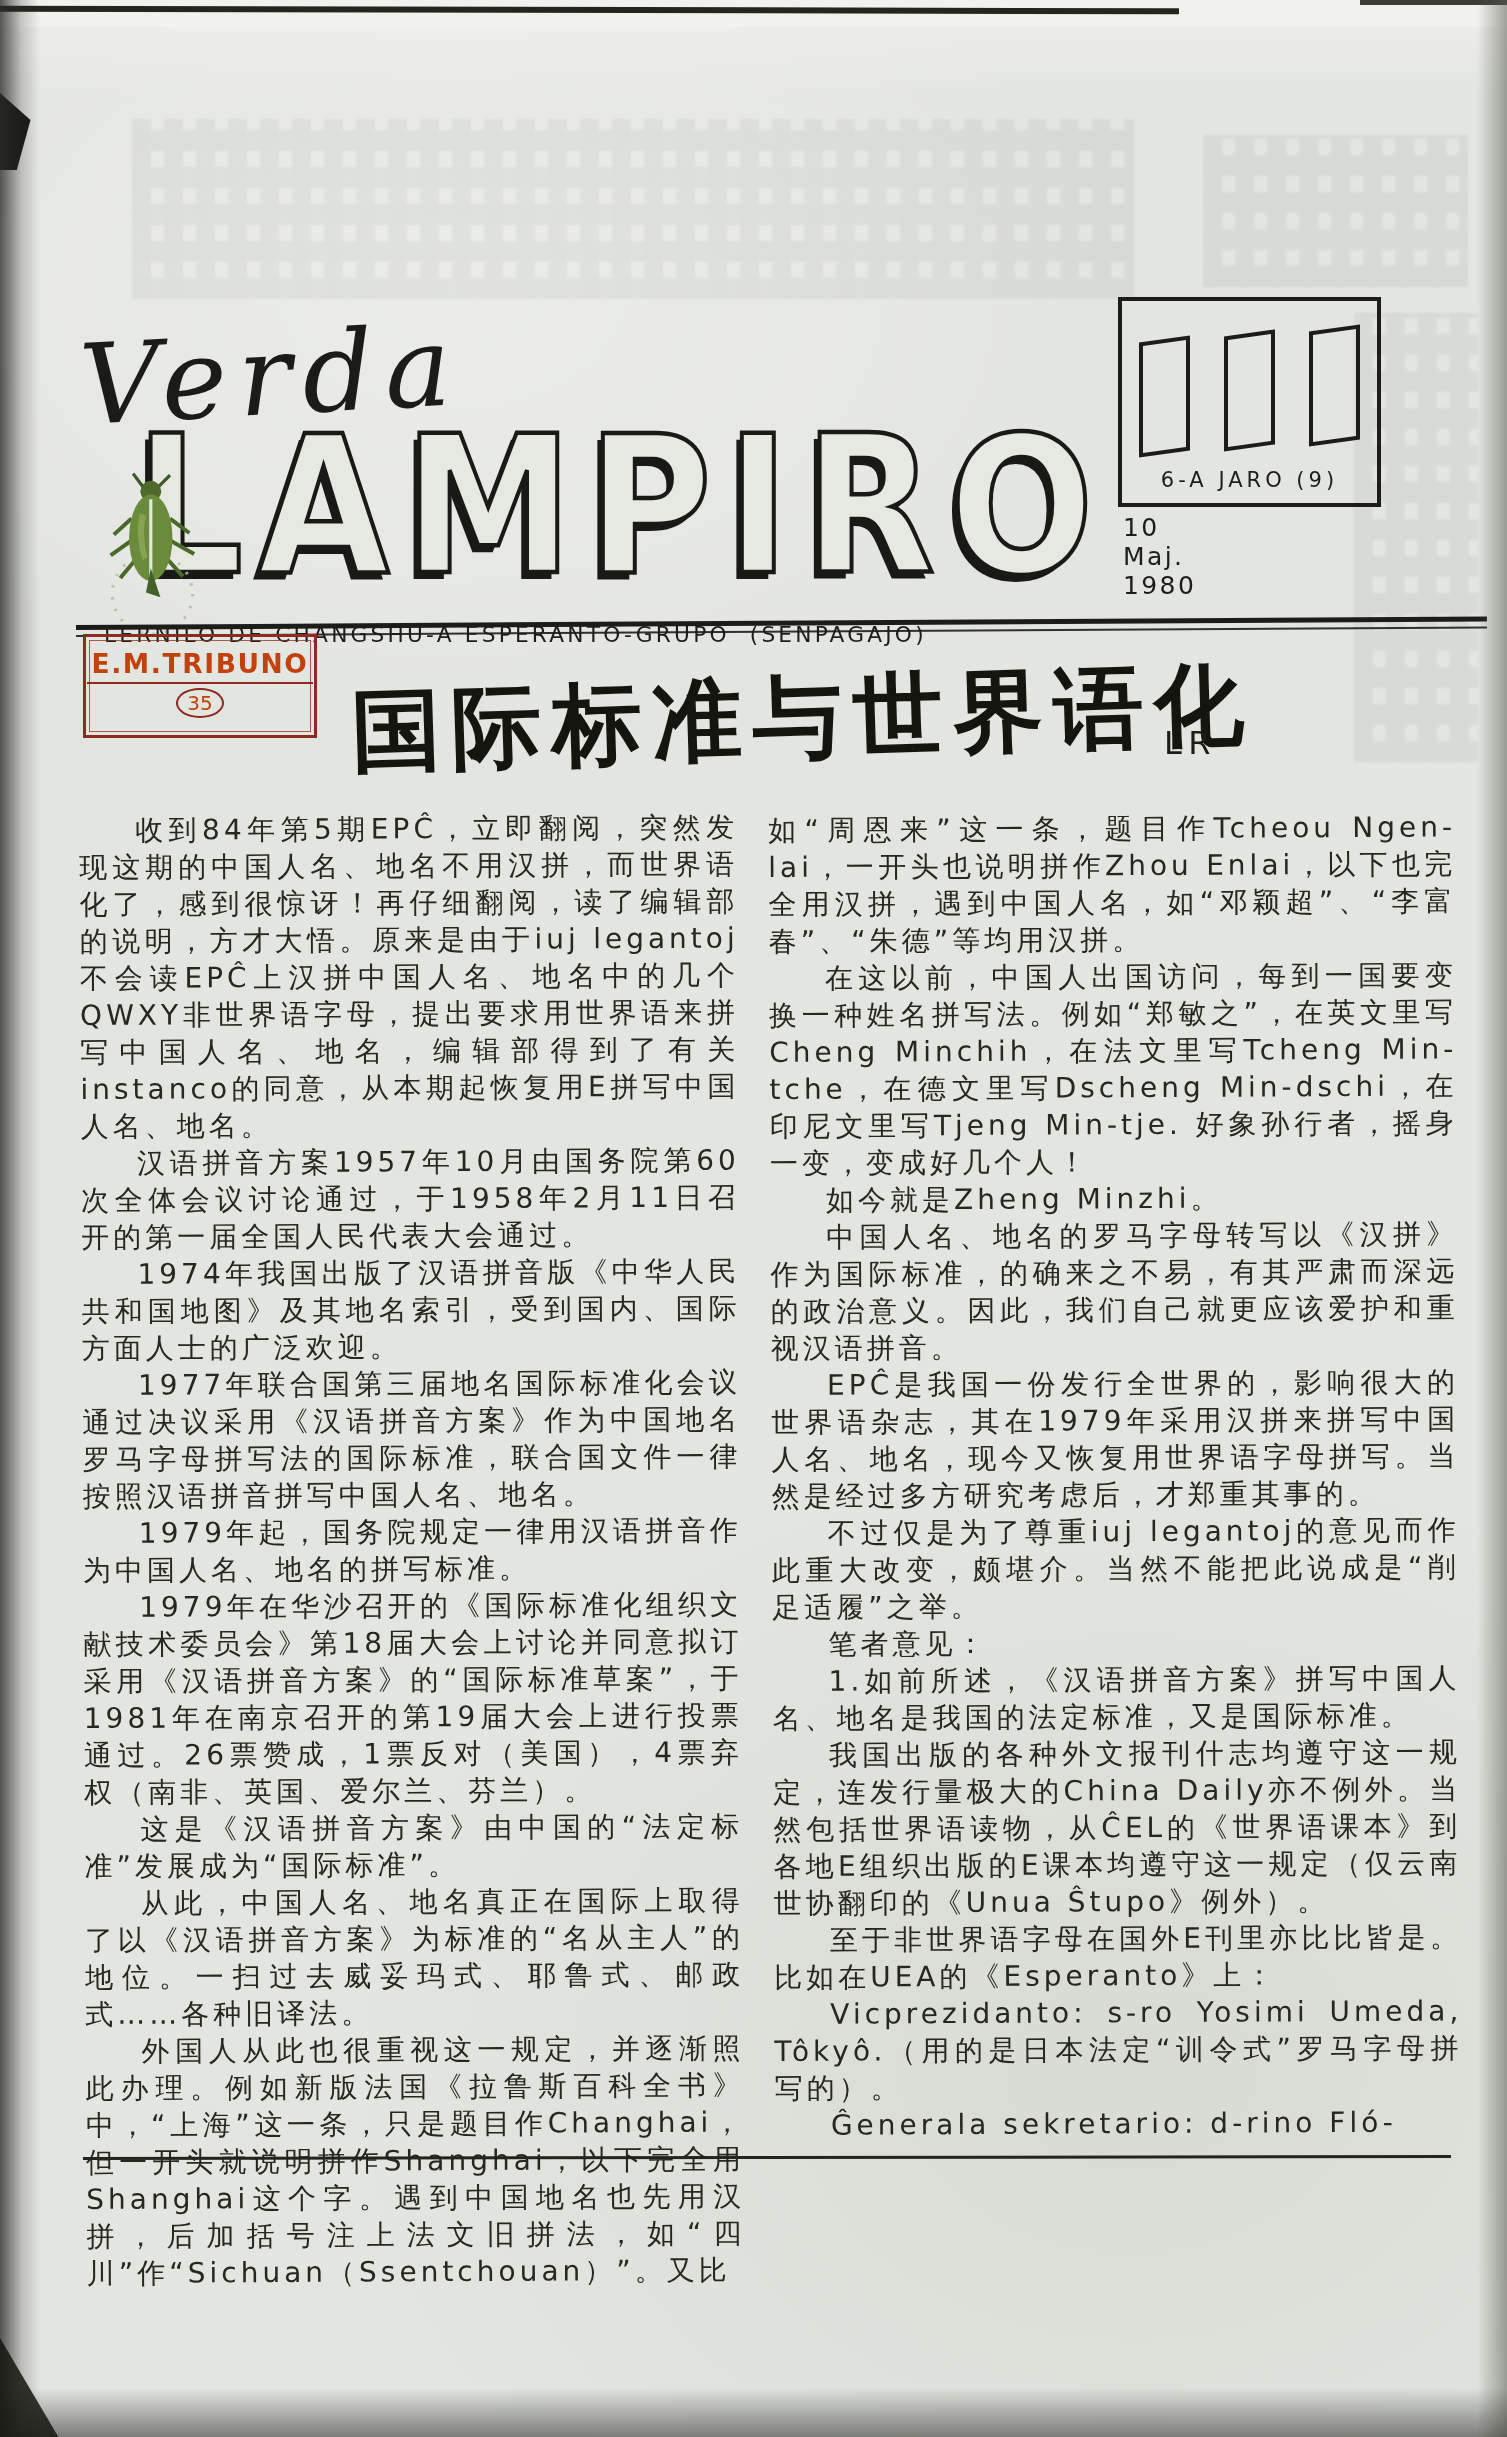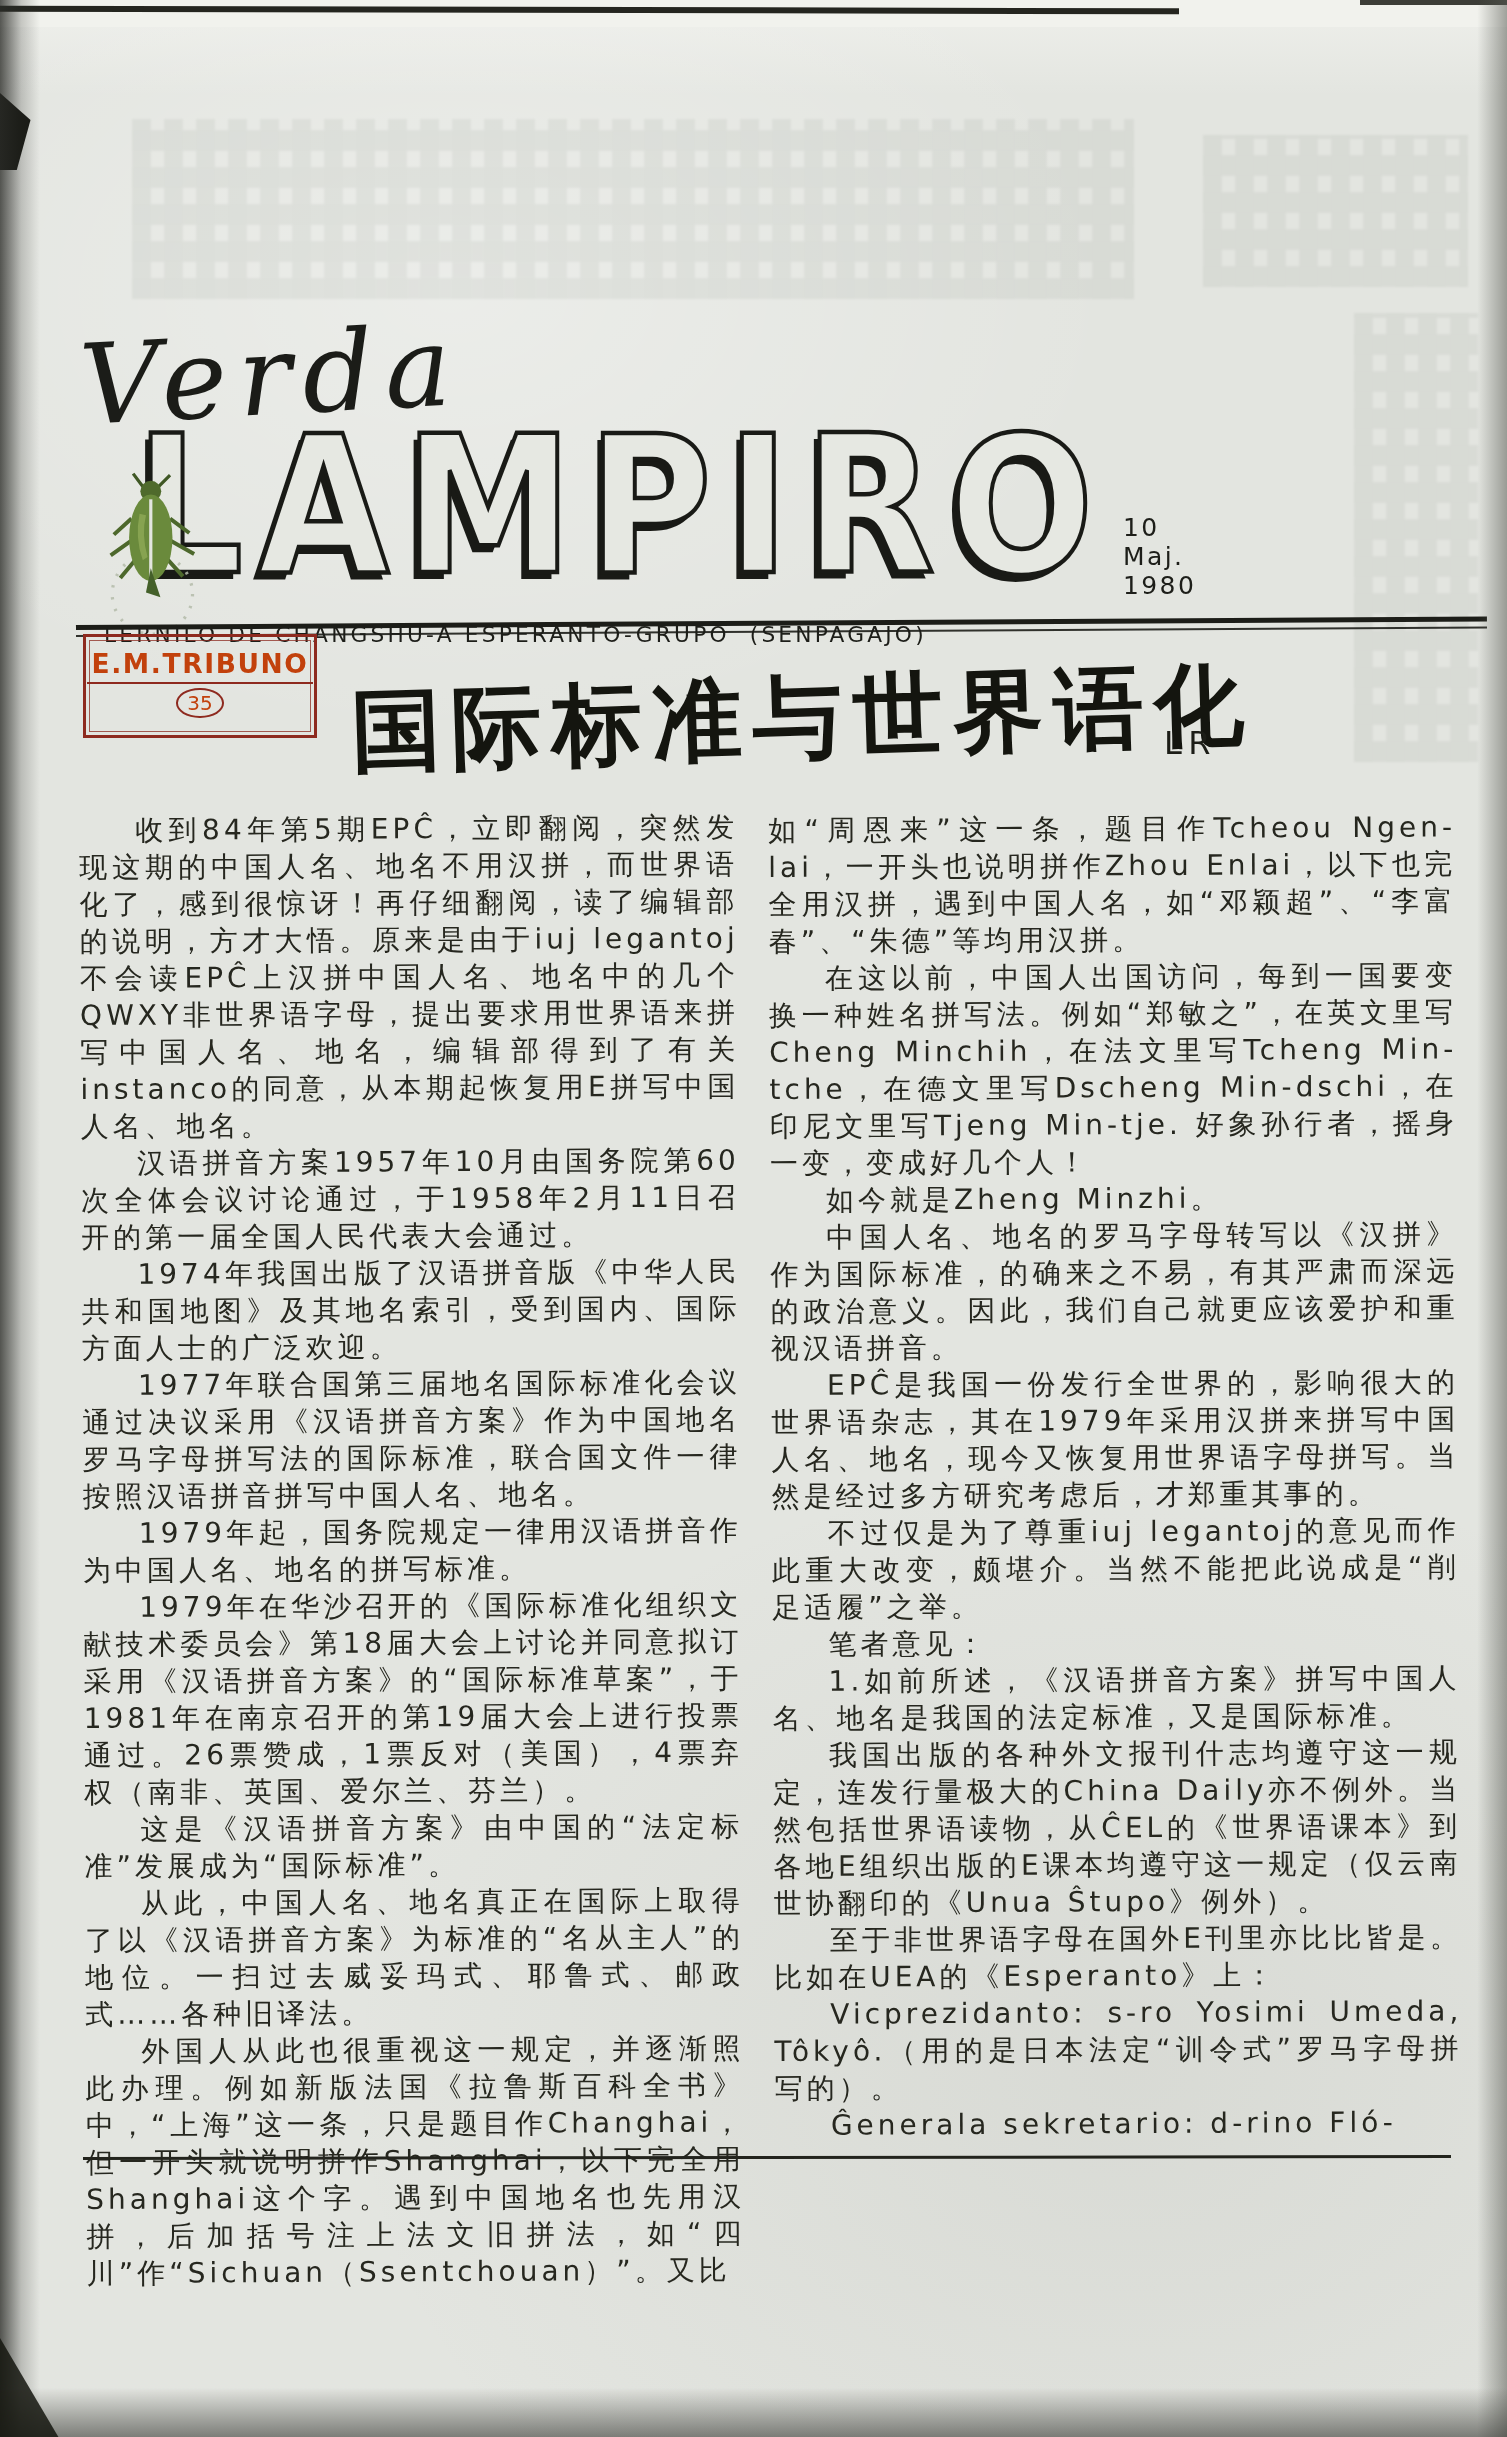--- a/index.html
+++ b/index.html
@@ -99,20 +99,28 @@
   <div class="subtitle-row">
     <span>LERNILO DE CHANGSHU-A ESPERANTO-GRUPO</span>
     <span>(SENPAGAĴO)</span>
   </div>
 
   <div class="rules">
     <div class="rule-a"></div>
     <div class="rule-b"></div>
   </div>
 
+  <div class="issue-box">
+    <div class="bars">
+      <div class="bar"></div>
+      <div class="bar"></div>
+      <div class="bar"></div>
+    </div>
+    <div class="jaro">6-A JARO (9)</div>
+  </div>
   <div class="date-line">
     <span class="d">10</span>
     <span class="m">Maj.</span>
     <span class="y">1980</span>
   </div>
 
   <div class="stamp">
     <div class="stamp-title">E.M.TRIBUNO</div>
     <span class="stamp-num">35</span>
   </div>

